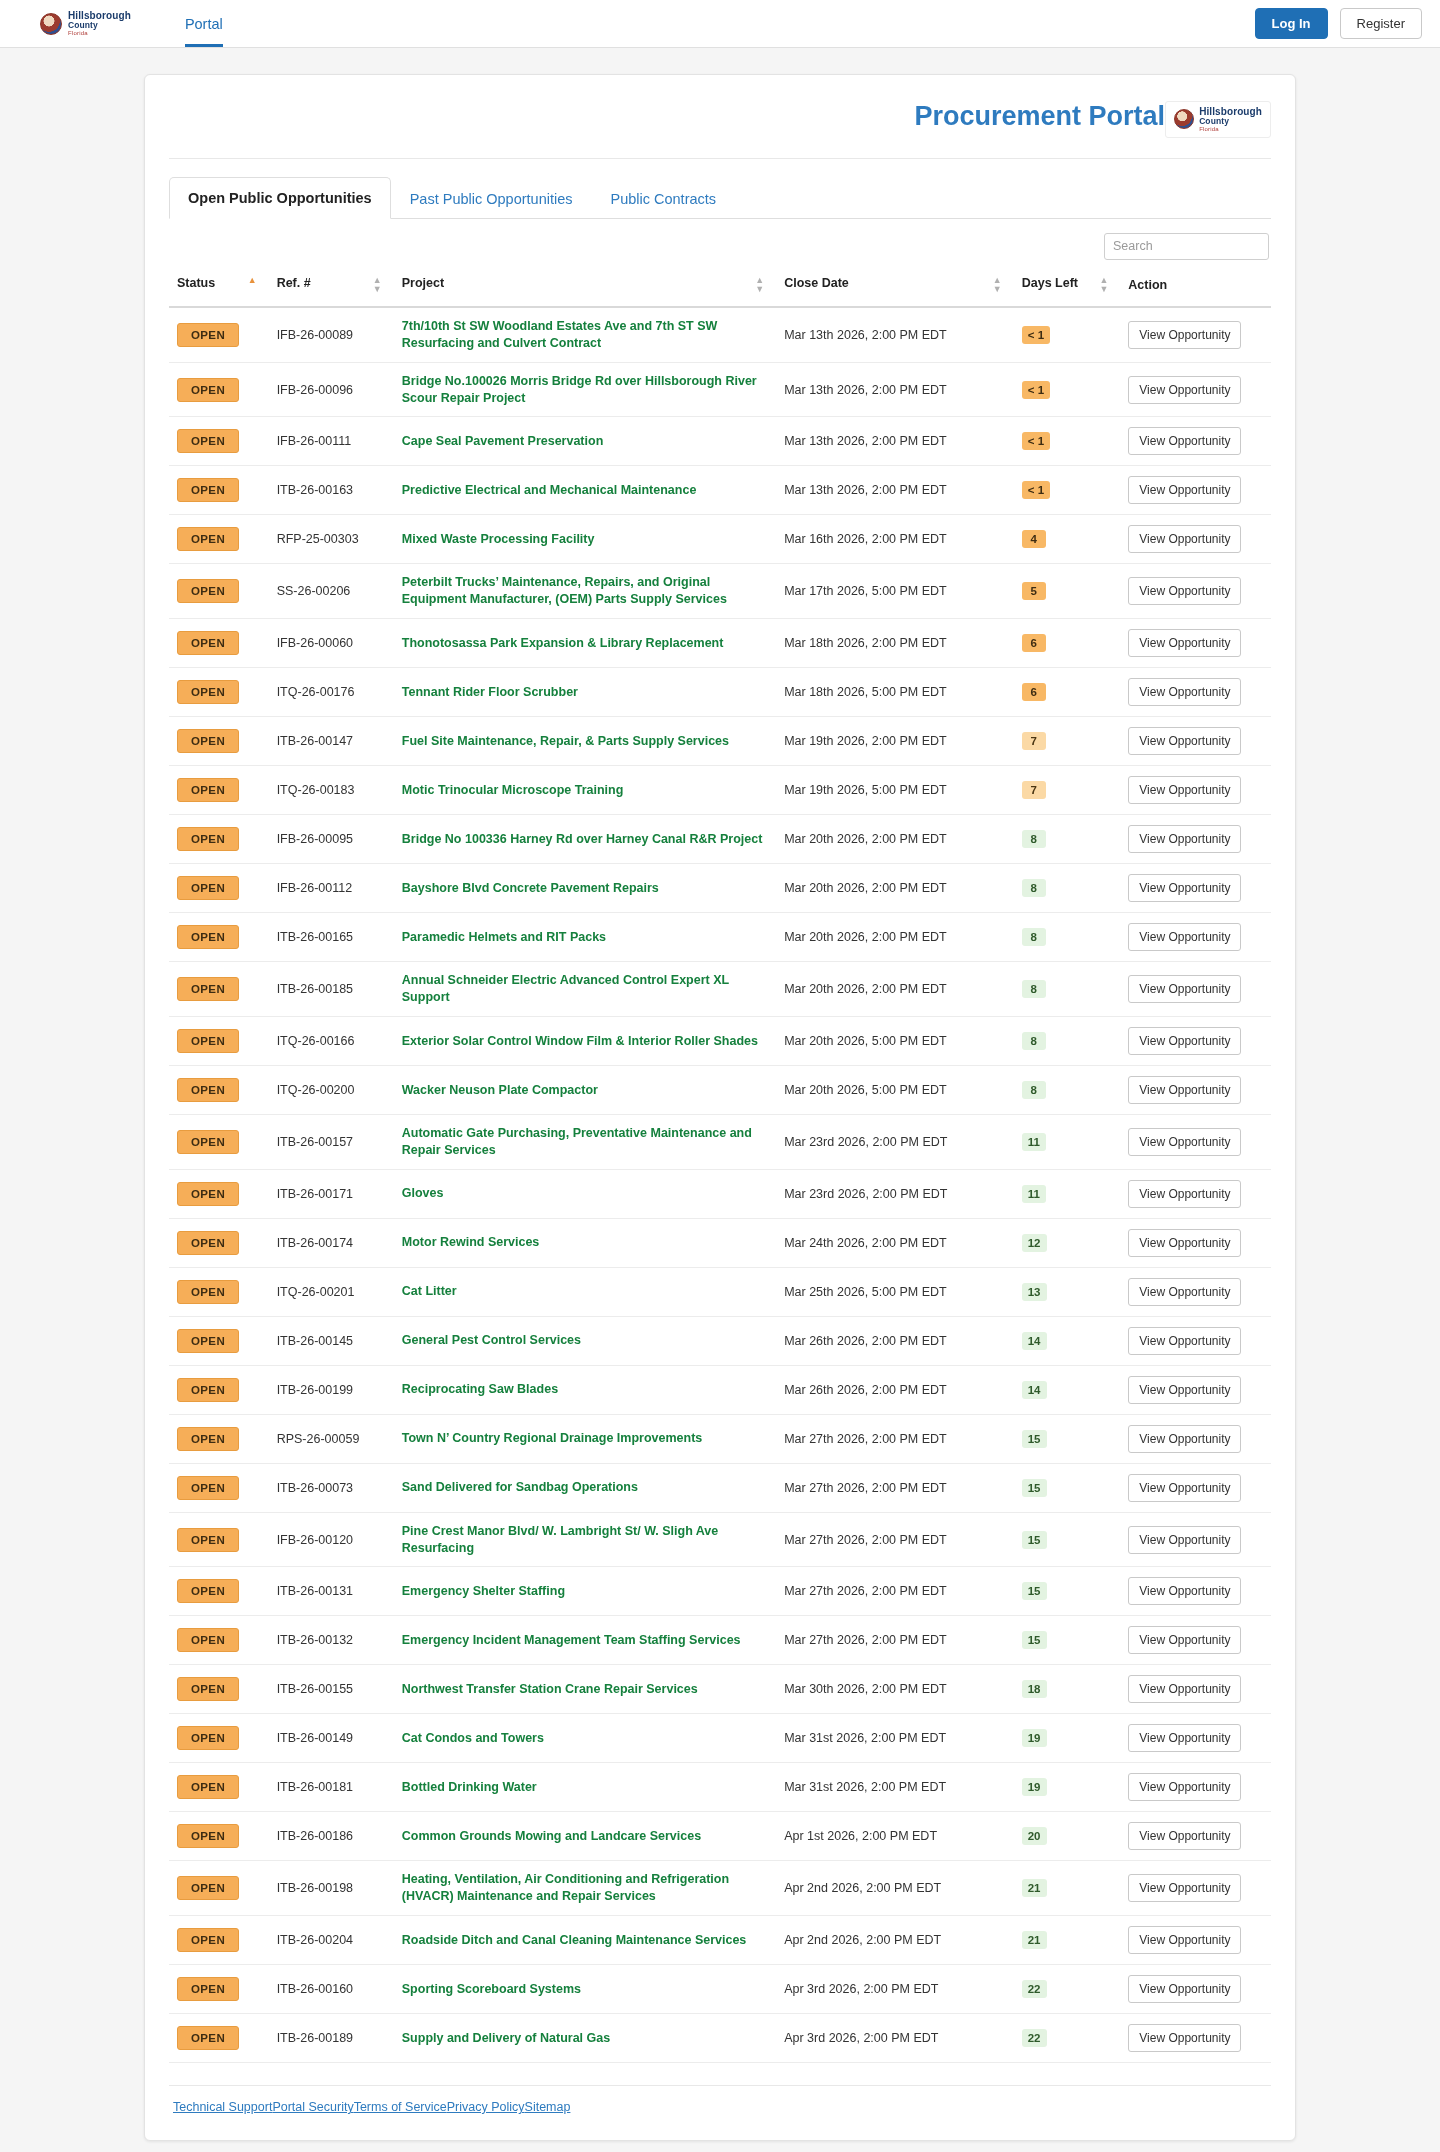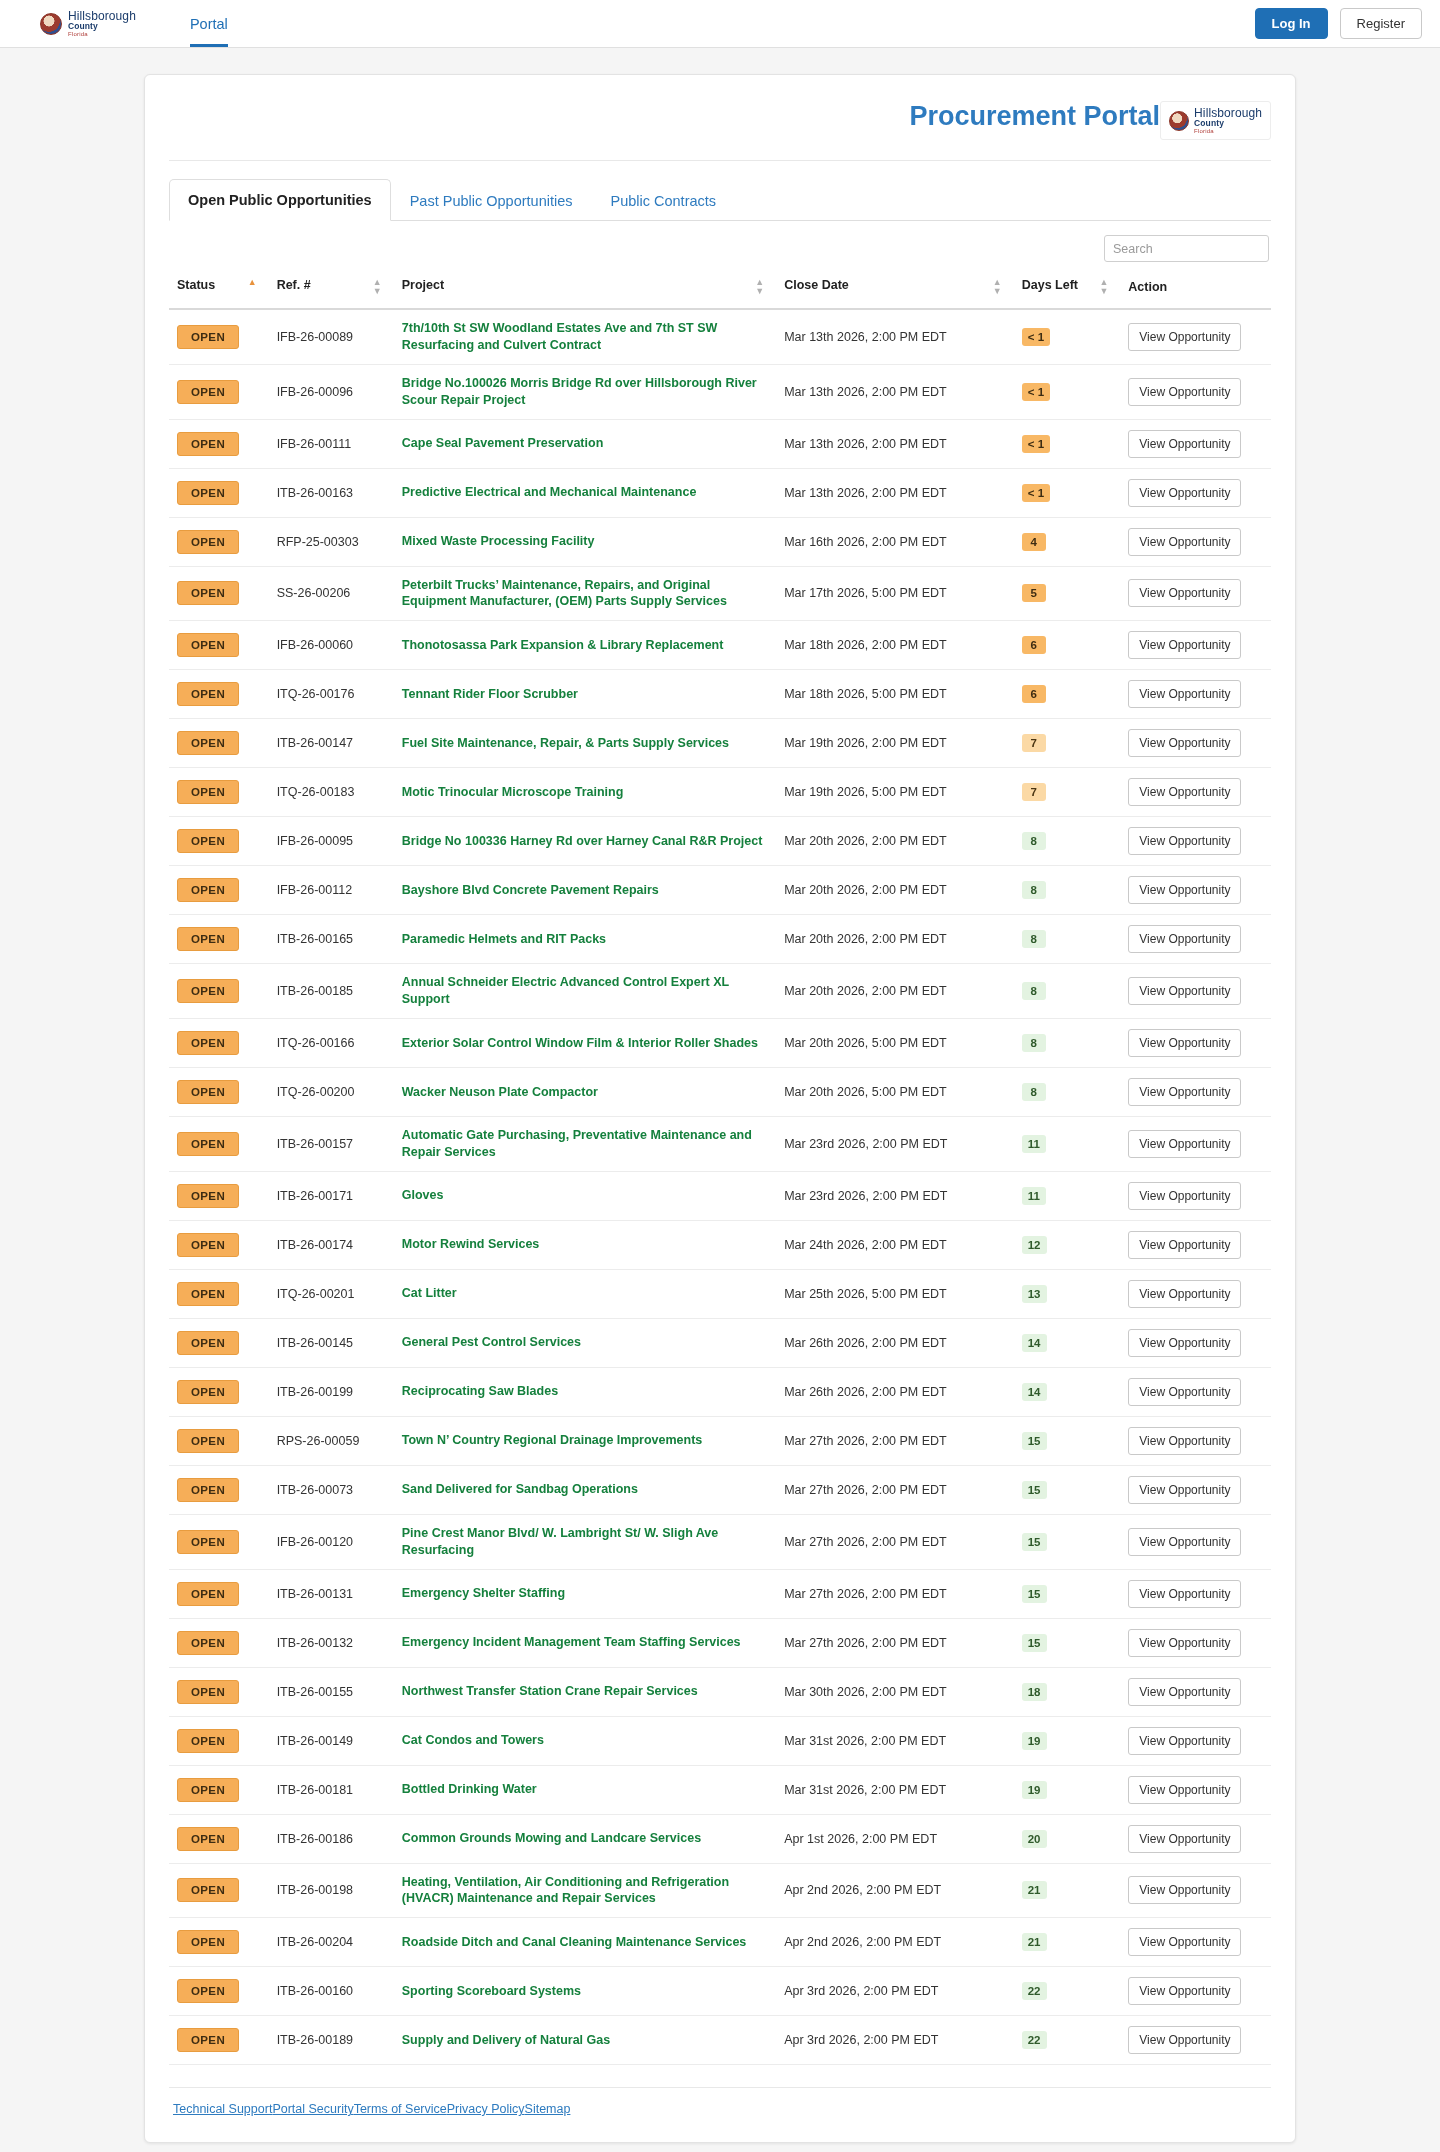--- a/index.html
+++ b/index.html
@@ -24,21 +24,21 @@
     display: flex; align-items: center; gap: 6px;
     padding-right: 40px;
   }
   .brand-seal {
     width: 22px; height: 22px; border-radius: 50%;
     background: radial-gradient(circle at 40% 35%, #f0d9c0 0 30%, #9c3b2e 32% 60%, #2f4f8f 62% 100%);
     border: 1px solid #8a3326;
     flex: 0 0 auto;
   }
   .brand-text { line-height: 1.02; }
-  .brand-text .l1 { font-size: 12px; font-weight: normal; color: #1b3c6b; letter-spacing: .1px;}
+  .brand-text .l1 { font-size: 10px; font-weight: bold; color: #1b3c6b; letter-spacing: .1px;}
   .brand-text .l2 { font-size: 8.5px; font-weight: bold; color: #1b3c6b; letter-spacing: .1px;}
   .brand-text .l3 { font-size: 6px; color: #b0403c; letter-spacing: .2px;}
 
   .nav-items { display: flex; align-items: stretch; }
   .nav-item {
     display: flex; align-items: center;
     padding: 0 14px;
     font-size: 14.5px;
     color: #1f6fb5;
     font-weight: 500;

